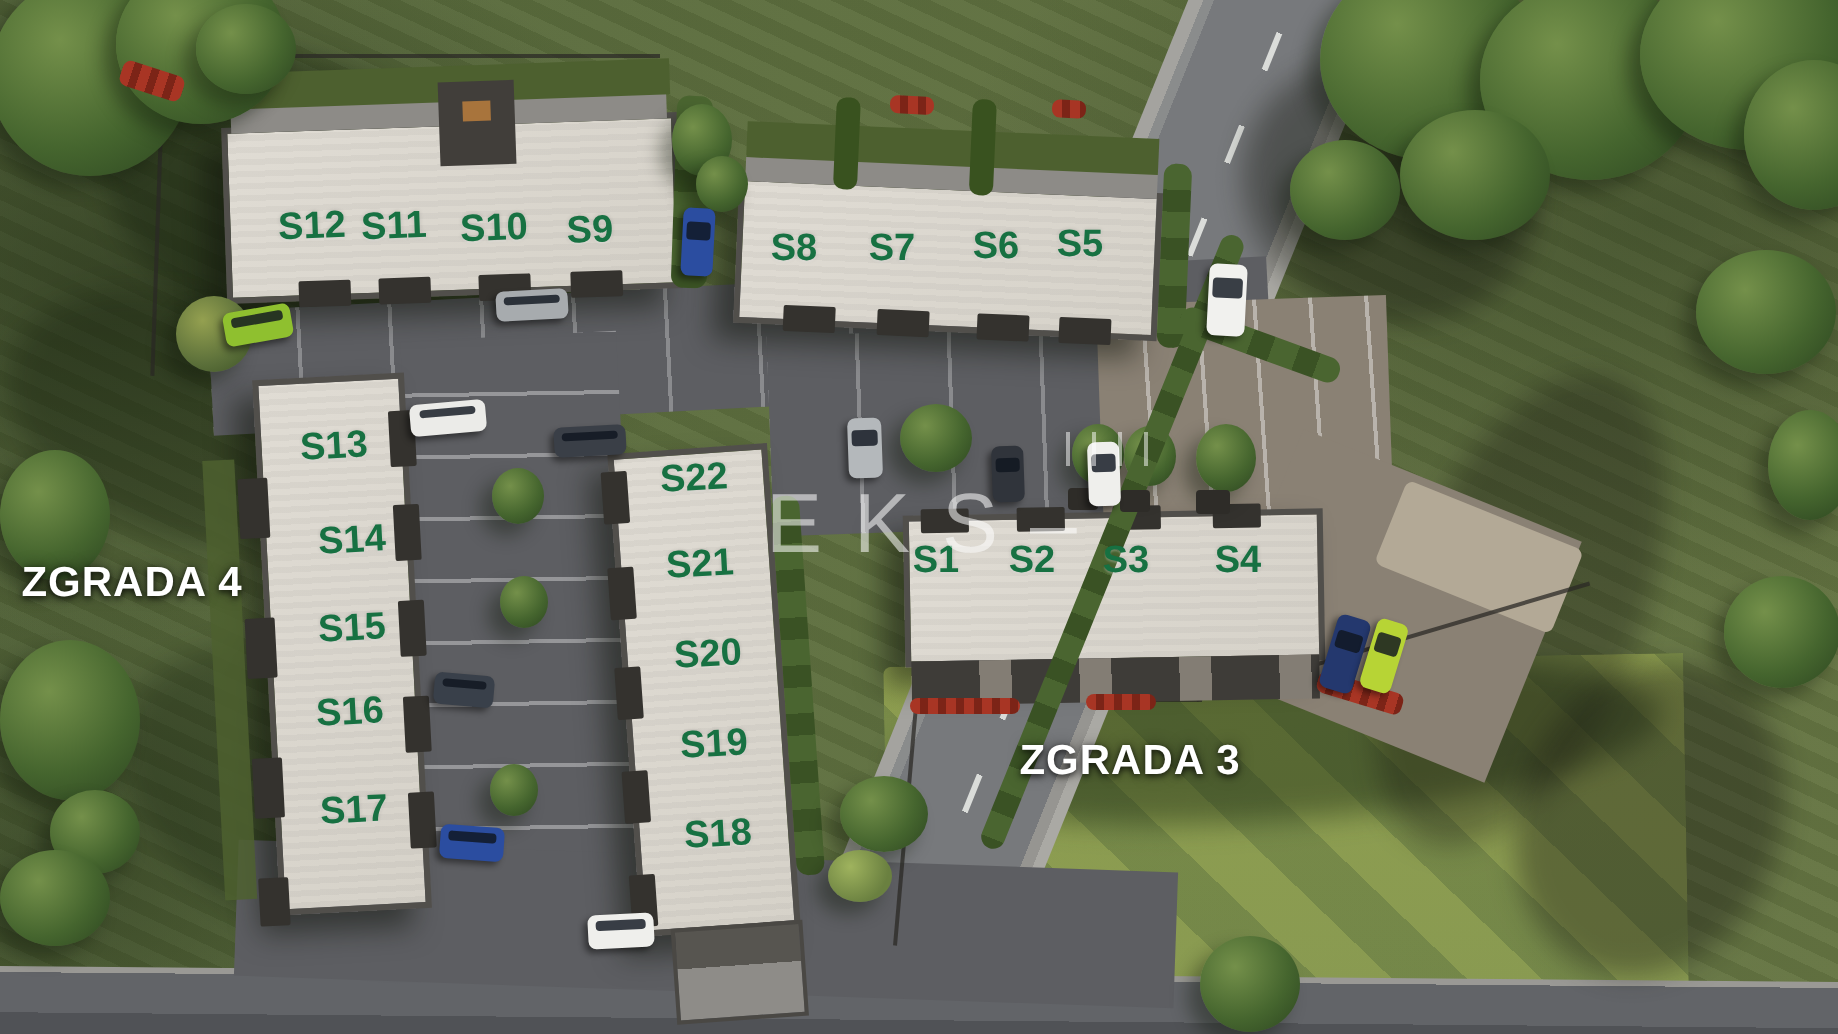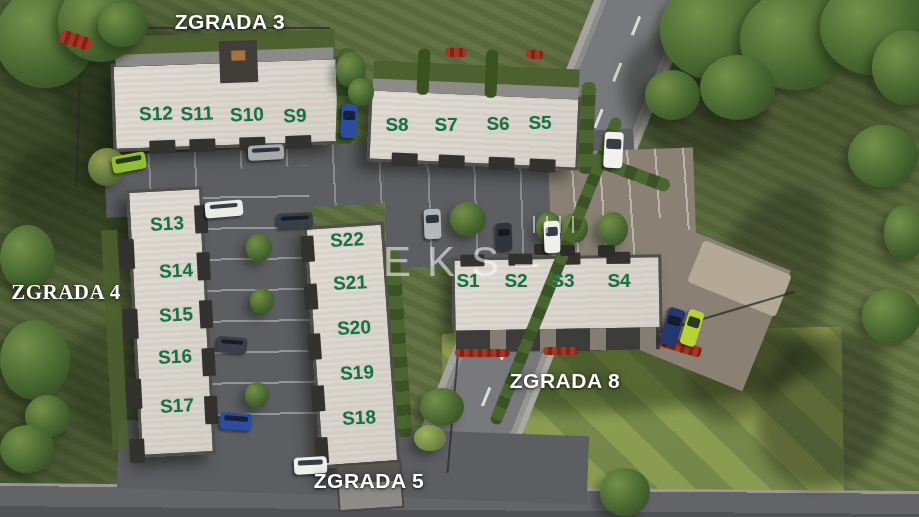--- a/index.html
+++ b/index.html
@@ -247,24 +247,22 @@
   <span class="ul tl" style="left:176px;top:271px;">S14</span>
   <span class="ul tl" style="left:176px;top:315px;">S15</span>
   <span class="ul tl" style="left:175px;top:357px;">S16</span>
   <span class="ul tl" style="left:177px;top:406px;">S17</span>
   <span class="ul tl" style="left:347px;top:240px;">S22</span>
   <span class="ul tl" style="left:350px;top:283px;">S21</span>
   <span class="ul tl" style="left:354px;top:328px;">S20</span>
   <span class="ul tl" style="left:357px;top:373px;">S19</span>
   <span class="ul tl" style="left:359px;top:418px;">S18</span>
 
-  <span class="bl" style="left:230px;top:22px;">ZGRADA 3</span>
-  <span class="bl" style="left:66px;top:292px;font-family:Liberation Serif, serif;">ZGRADA 4</span>
-  <span class="bl" style="left:565px;top:381px;">ZGRADA 8</span>
-  <span class="bl" style="left:369px;top:481px;">ZGRADA 5</span>
+  <span class="bl" style="left:66px;top:292px;">ZGRADA 4</span>
+  <span class="bl" style="left:565px;top:381px;">ZGRADA 3</span>
 
   <div id="wm">
     <div class="bars">
         <i></i>
         <i></i>
         <i></i>
         <i></i>
       </div>
     <div class="r" style="top:62px;letter-spacing:16px;">EKS–</div>
   </div>

